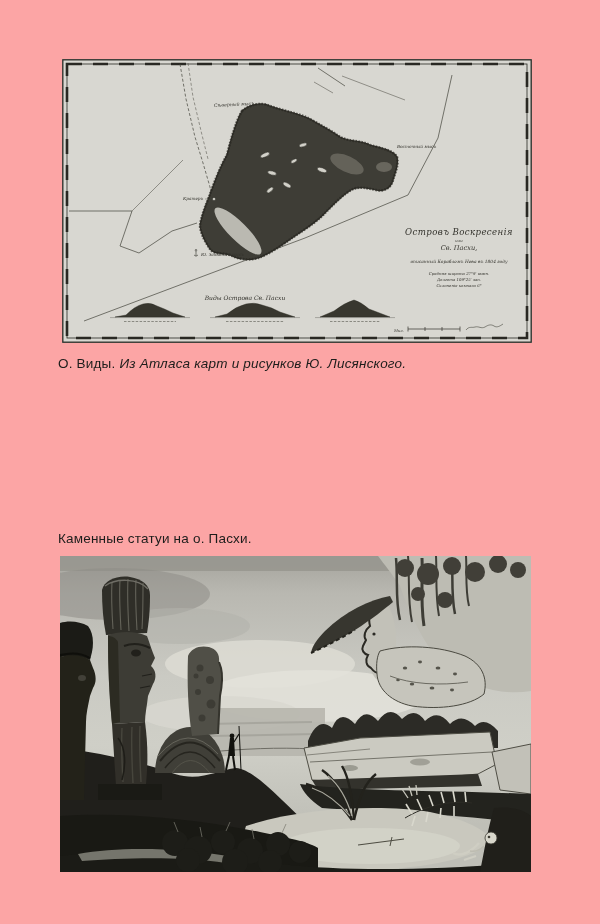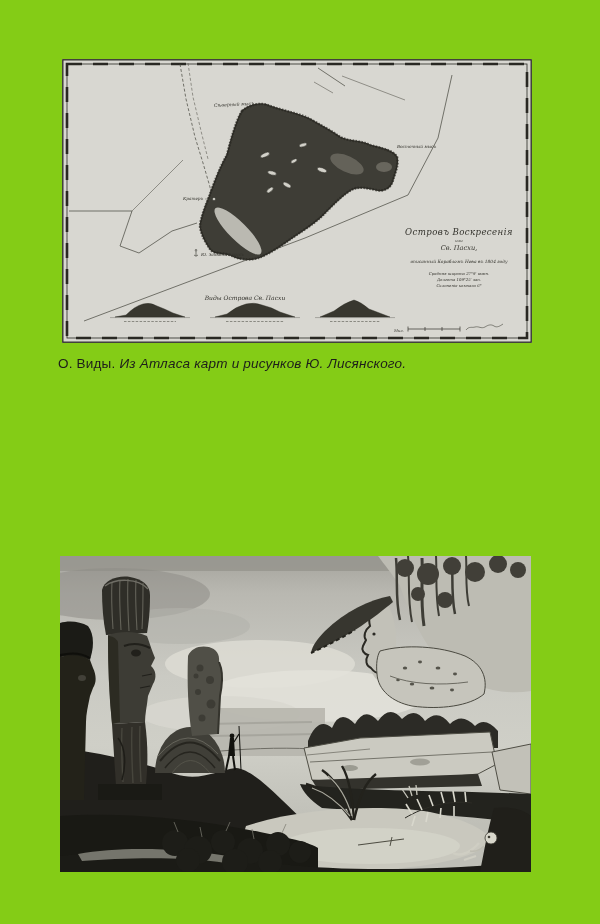--- a/index.html
+++ b/index.html
@@ -1,16 +1,16 @@
 <!DOCTYPE html>
 <html><head>
 <meta charset="utf-8">
 <style>
   html,body{margin:0;padding:0;background:#ffffff;}
-  .page{position:relative;width:600px;height:924px;background:#84cc16;overflow:hidden;
+  .page{position:relative;width:600px;height:924px;background:#fca5a5;overflow:hidden;
         font-family:"Liberation Sans","DejaVu Sans",sans-serif;}
   .photo{position:absolute;display:block;}
   .map-photo{left:62px;top:59px;width:470px;height:284px;}
   .statues-photo{left:60px;top:556px;width:471px;height:316px;}
   .caption{position:absolute;left:58px;color:#1d1d1b;font-size:13.5px;letter-spacing:.2px;white-space:nowrap;}
   .caption-map{top:356px;}
   .caption-statues{top:531px;}
   .caption em{margin-left:4px;}
   svg{display:block;}
   svg text{user-select:none;}
@@ -122,20 +122,21 @@
         </g>
         <path d="M 404,271 c 3,-4 6,-2 9,-3 c 4,-1 6,2 10,0 c 3,-2 6,-3 9,-1 c 3,2 6,0 9,-2" fill="none" stroke="#45443d" stroke-width="0.6"></path>
       </g>
     </svg>
   </div>
 
   <div class="caption caption-map">
     <span>О. Виды.</span><em>Из Атласа карт и рисунков Ю. Лисянского.</em>
   </div>
 
+  <div class="caption caption-statues">Каменные статуи на о. Пасхи.</div>
 
   <div class="photo statues-photo">
     <svg viewBox="0 0 471 316" width="471" height="316">
       <defs>
         <linearGradient id="sky" x1="0" y1="0" x2="0" y2="1">
           <stop offset="0" stop-color="#a5a49d"></stop>
           <stop offset="0.12" stop-color="#b9b8b1"></stop>
           <stop offset="0.38" stop-color="#cacac3"></stop>
           <stop offset="0.6" stop-color="#cfcfc7"></stop>
           <stop offset="0.85" stop-color="#bfbfb7"></stop>

